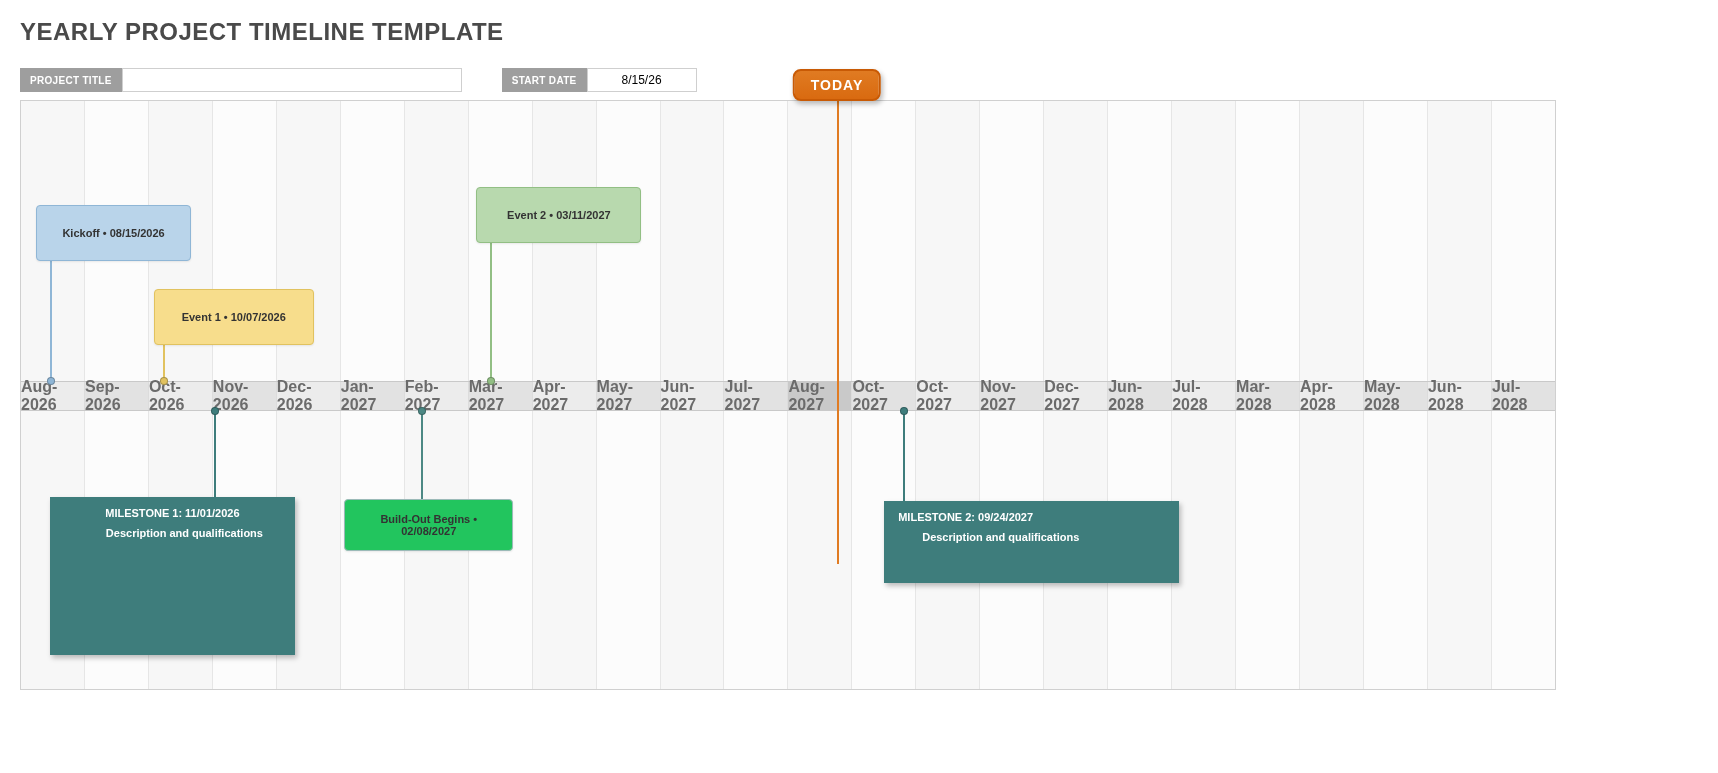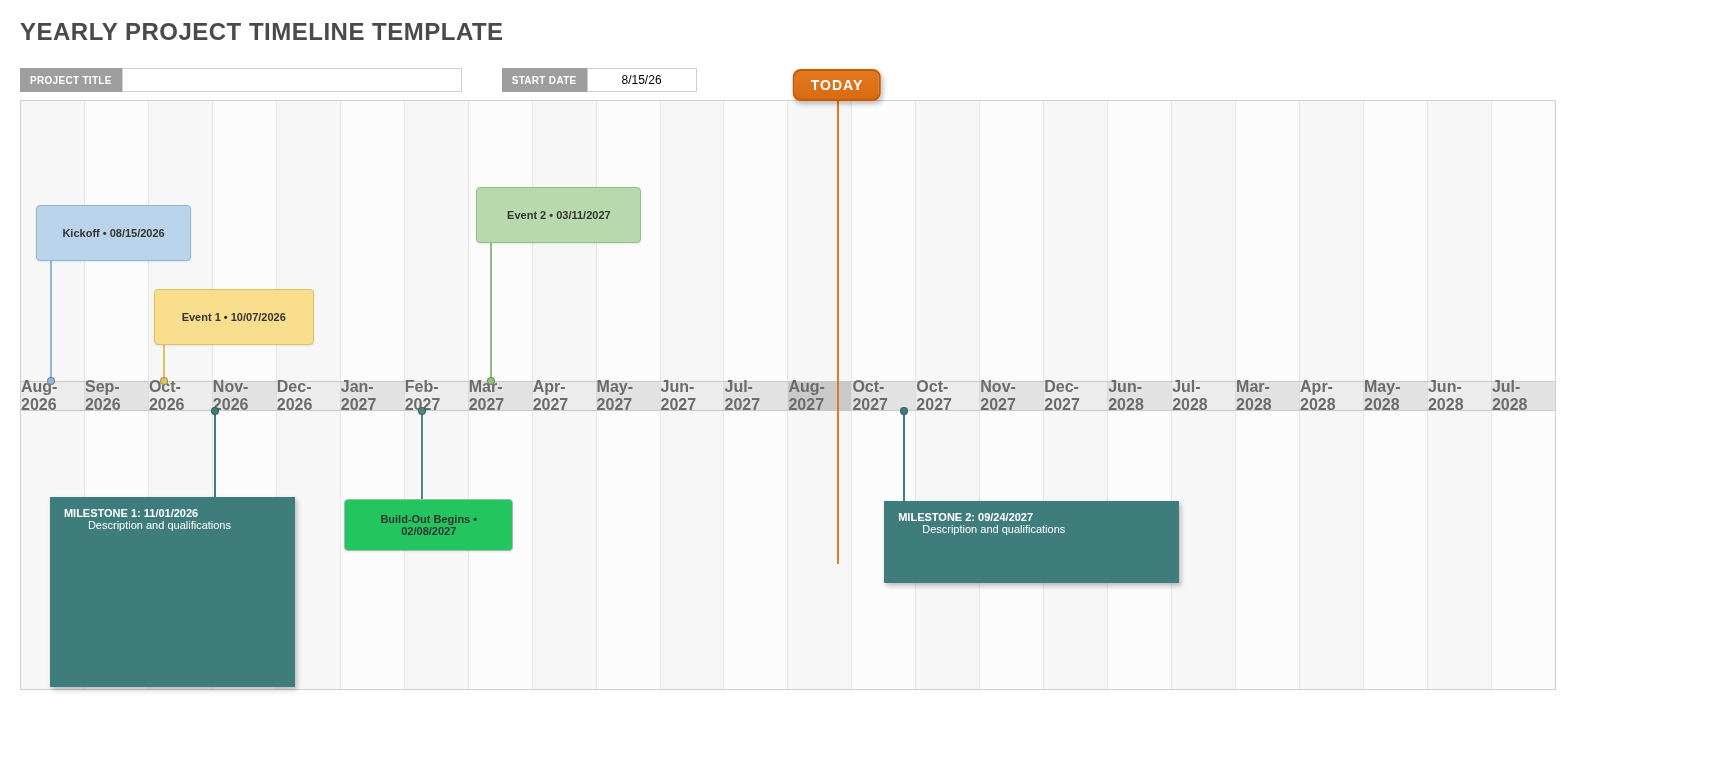--- a/index.html
+++ b/index.html
@@ -25,21 +25,21 @@
   .axis .tick.hl { background:#c9c9c9; }
 
   .today-badge { position:absolute; top:-32px; left:0; transform:translateX(-50%); background:linear-gradient(#e07b22,#d96a10); color:#fff; font-weight:700; font-size:14px; letter-spacing:1px; padding:6px 16px; border-radius:8px; border:2px solid #c85a05; box-shadow:2px 3px 5px rgba(0,0,0,.25); }
   .today-line { position:absolute; top:0; bottom:0; width:2px; background:#e07b22; }
 
   .stem { position:absolute; width:2px; background:#888; }
   .stem .pin { position:absolute; left:50%; transform:translateX(-50%); width:8px; height:8px; border-radius:50%; border:1px solid rgba(0,0,0,.25); }
   .card { position:absolute; font-size:11px; font-weight:700; color:#333; border-radius:4px; border:1px solid rgba(0,0,0,.12); padding:10px 12px; display:flex; align-items:center; justify-content:center; text-align:center; box-shadow:0 1px 2px rgba(0,0,0,.08); }
   .block { position:absolute; color:#fff; font-size:11px; padding:10px 14px; box-shadow:2px 3px 5px rgba(0,0,0,.25); }
   .block .b-title{ font-weight:700; }
-  .block .b-desc{ font-weight:400;padding-left:24px; }
+  .block .b-desc{ margin-top:8px; font-weight:700;padding-left:24px; }
 </style>
 </head>
 <body>
 
 <div class="page">
   <div class="title">YEARLY PROJECT TIMELINE TEMPLATE</div>
 
   <div class="header-row">
     <div class="field">
       <div class="field-label">PROJECT TITLE</div>
@@ -118,21 +118,21 @@
         <div class="pin" style="background: rgb(146, 191, 132); bottom: -4px;"></div>
       </div>
       <div class="card" style="left: 455.4px; top: 86px; width: 165px; height: 56px; background: rgb(184, 217, 174); border-color: rgb(146, 191, 132);">Event 2 • 03/11/2027</div>
       <div class="stem" style="left: 400.28px; top: 310px; height: 88px; background: rgb(76, 136, 132);">
         <div class="pin" style="background: rgb(76, 136, 132); top: -4px;"></div>
       </div>
       <div class="card" style="left: 323.28px; top: 398px; width: 169px; height: 52px; background: #22c55e; border-color: rgb(155, 186, 184);">Build-Out Begins • 02/08/2027</div>
       <div class="stem" style="left: 192.92px; top: 310px; height: 86px; background: rgb(62, 125, 124);">
         <div class="pin" style="background: rgb(62, 125, 124); top: -4px;"></div>
       </div>
-      <div class="block" style="left: 28.92px; top: 396px; width: 245px; height: 190px; background: rgb(62, 125, 124);">
+      <div class="block" style="left: 28.92px; top: 396px; width: 245px; height: 158px; background: rgb(62, 125, 124); text-align: center;">
         <div class="b-title">MILESTONE 1: 11/01/2026</div>
         <div class="b-desc">Description and qualifications</div>
       </div>
       <div class="stem" style="left: 882.2px; top: 310px; height: 90px; background: rgb(62, 125, 124);">
         <div class="pin" style="background: rgb(62, 125, 124); top: -4px;"></div>
       </div>
       <div class="block" style="left: 863.2px; top: 400px; width: 295px; height: 82px; background: rgb(62, 125, 124);">
         <div class="b-title">MILESTONE 2: 09/24/2027</div>
         <div class="b-desc">Description and qualifications</div>
       </div>

